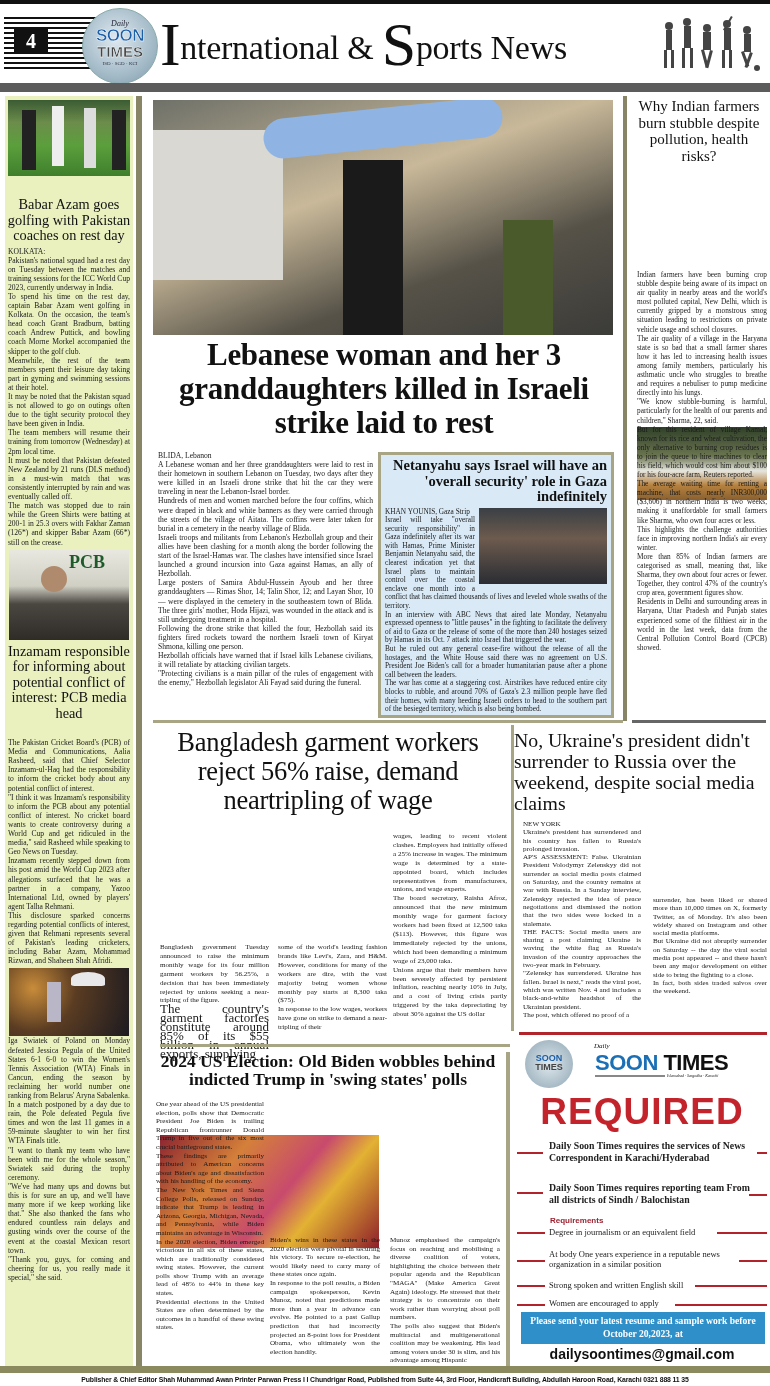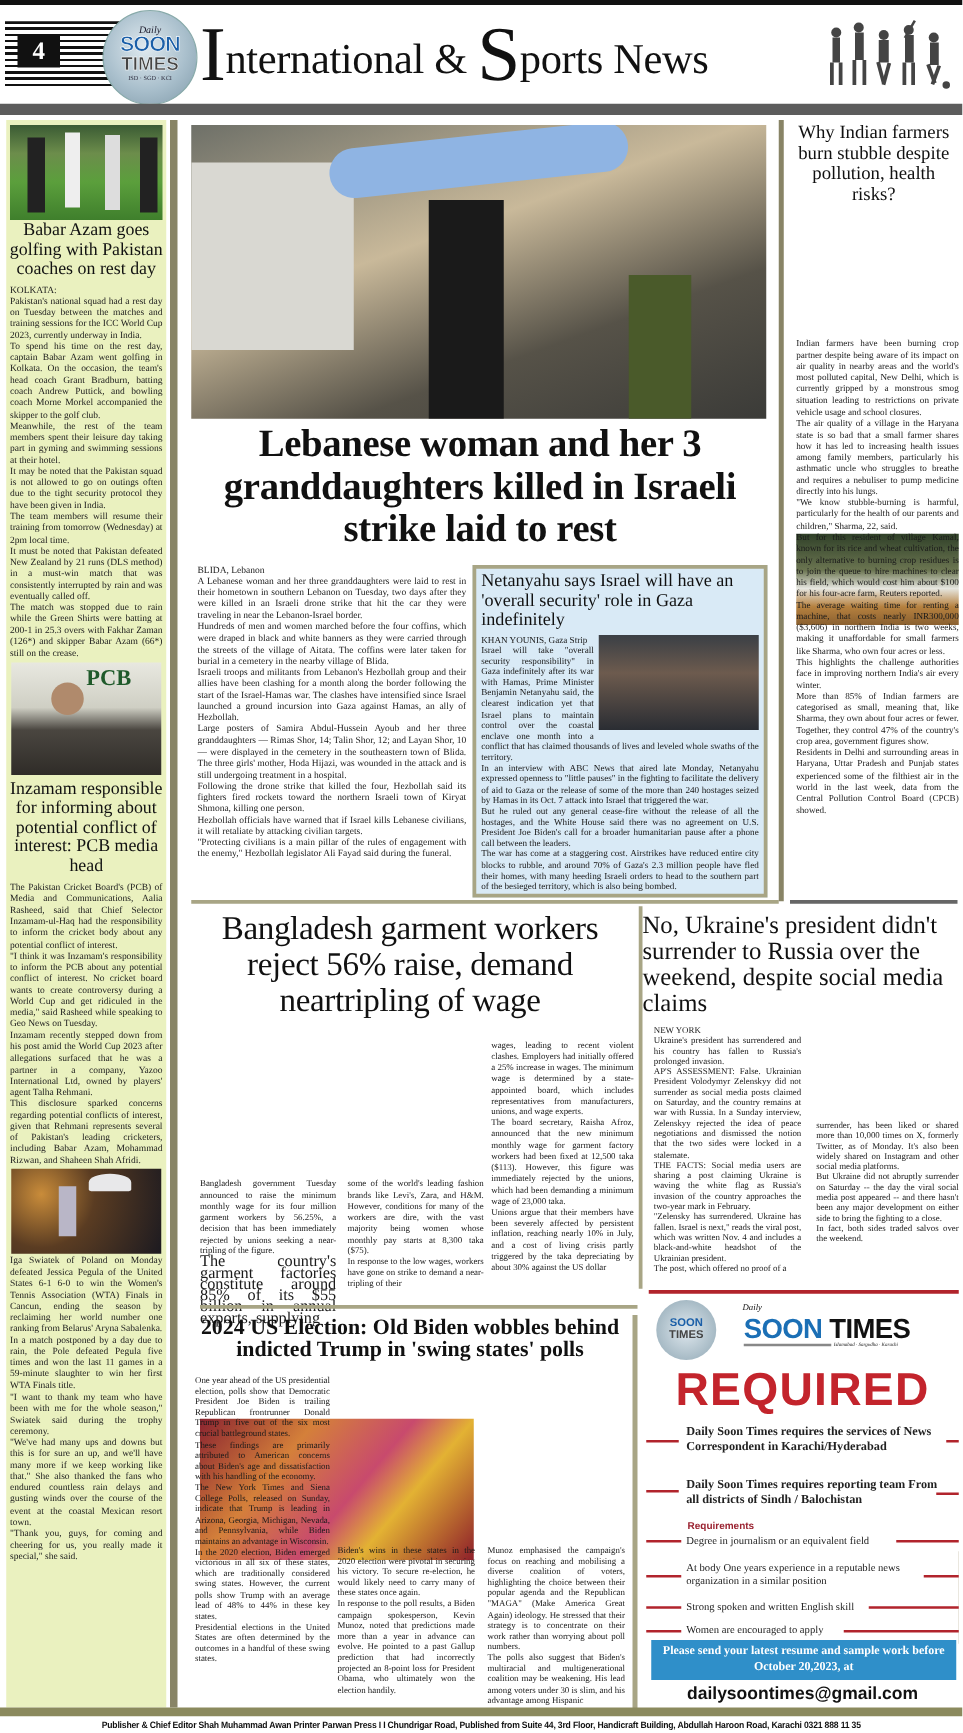--- a/index.html
+++ b/index.html
@@ -30,21 +30,21 @@
 #left-shade{left:136px;top:96px;width:6px;height:1270px;background:#888466}
 #right-shade{left:623px;top:96px;width:4px;height:625px;background:#888466}
 .img{background:#777;position:relative;overflow:hidden}
 
 .lhead{font-size:14.3px;line-height:15.5px;text-align:center;font-family:"Liberation Serif",serif}
 
 #hero-img{left:153px;top:100px;width:460px;height:235px;background:linear-gradient(160deg,#6e7068,#c9b99a 40%,#565248 70%,#3b3b38)}
 #hero-head{left:153px;top:338px;width:462px;font-weight:bold;font-size:31px;line-height:34px;text-align:center;letter-spacing:-.3px}
 #leb-body{left:158px;top:451px;width:215px}
 #netan-box{left:378px;top:452px;width:236px;height:266px;background:#d9eaf6;border:3px solid #a8a585;padding:3px 4px}
-#netan-head{font-weight:normal;font-size:14.5px;line-height:15.5px;text-align:left}
+#netan-head{font-weight:bold;font-size:14.5px;line-height:15.5px;text-align:right}
 #netan-img{float:right;width:128px;height:76px;margin:3px 0 2px 4px;background:linear-gradient(180deg,#3a3f45 0,#6d5b4e 40%,#2a2d33 100%)}
 #leb-rule{left:153px;top:720px;width:470px;height:3px;background:#a8a585}
 
 #farmer-head{left:632px;top:98px;width:134px;font-size:15px;line-height:16.5px;text-align:center}
 #farmer-img{left:637px;top:192px;width:130px;height:73px;background:linear-gradient(180deg,#2f4028 0,#6b7551 40%,#e6e6df 60%,#b6813f 80%,#8a6030 100%)}
 #farmer-body{left:637px;top:270px;width:130px}
 #farmer-rule{left:632px;top:720px;width:134px;height:3px;background:#666}
 
 #bd-head{left:153px;top:728px;width:350px;font-size:26.5px;line-height:29px;text-align:center;letter-spacing:-.3px}
 #bd-img{left:160px;top:827px;width:219px;height:113px;background:linear-gradient(130deg,#8b2430,#d4803a 30%,#c84a6d 55%,#e3b233 70%,#8e1f2a 100%)}
@@ -125,36 +125,36 @@
 </svg>
 <div class="abs" id="hdr-rule"></div>
 
 <div class="abs greencol" id="left-col">
   <div class="img" style="margin:4px 3px 0;width:122px;height:76px;background:linear-gradient(180deg,#3b5b34 0,#6c8d4b 30%,#5b9f3c 60%,#3f7f2c 100%)">
     <div style="position:absolute;left:14px;top:10px;width:14px;height:60px;background:#222"></div>
     <div style="position:absolute;left:44px;top:6px;width:12px;height:60px;background:#eee"></div>
     <div style="position:absolute;left:76px;top:8px;width:12px;height:60px;background:#ddd"></div>
     <div style="position:absolute;left:104px;top:10px;width:14px;height:60px;background:#222"></div>
   </div>
-  <div class="lhead" style="margin:1px 2px 3px">Babar Azam goes golfing with Pakistan coaches on rest day</div>
+  <div class="lhead" style="margin:21px 2px 3px">Babar Azam goes golfing with Pakistan coaches on rest day</div>
   <div style="padding:0 3px">
     <p class="t dateline">KOLKATA:</p>
     <p class="t">Pakistan's national squad had a rest day on Tuesday between the matches and training sessions for the ICC World Cup 2023, currently underway in India.</p>
     <p class="t">To spend his time on the rest day, captain Babar Azam went golfing in Kolkata. On the occasion, the team's head coach Grant Bradburn, batting coach Andrew Puttick, and bowling coach Morne Morkel accompanied the skipper to the golf club.</p>
     <p class="t">Meanwhile, the rest of the team members spent their leisure day taking part in gyming and swimming sessions at their hotel.</p>
     <p class="t">It may be noted that the Pakistan squad is not allowed to go on outings often due to the tight security protocol they have been given in India.</p>
     <p class="t">The team members will resume their training from tomorrow (Wednesday) at 2pm local time.</p>
     <p class="t">It must be noted that Pakistan defeated New Zealand by 21 runs (DLS method) in a must-win match that was consistently interrupted by rain and was eventually called off.</p>
     <p class="t">The match was stopped due to rain while the Green Shirts were batting at 200-1 in 25.3 overs with Fakhar Zaman (126*) and skipper Babar Azam (66*) still on the crease.</p>
   </div>
   <div class="img" style="margin:3px 4px 0;width:120px;height:90px;background:linear-gradient(180deg,#e8e8e0 0,#cfcfc4 40%,#4a4640 60%,#2f2c28 100%)">
     <div style="position:absolute;left:60px;top:2px;font-size:18px;color:#1f5a2a;font-weight:bold">PCB</div>
     <div style="position:absolute;left:32px;top:16px;width:26px;height:26px;border-radius:50%;background:#b08a6c"></div>
   </div>
-  <div class="lhead" style="margin:4px 2px 4px">Inzamam responsible for informing about potential conflict of interest: PCB media head</div>
+  <div class="lhead" style="margin:4px 2px 17px">Inzamam responsible for informing about potential conflict of interest: PCB media head</div>
   <div style="padding:0 3px">
     <p class="t">The Pakistan Cricket Board's (PCB) of Media and Communications, Aalia Rasheed, said that Chief Selector Inzamam-ul-Haq had the responsibility to inform the cricket body about any potential conflict of interest.</p>
     <p class="t">"I think it was Inzamam's responsibility to inform the PCB about any potential conflict of interest. No cricket board wants to create controversy during a World Cup and get ridiculed in the media," said Rasheed while speaking to Geo News on Tuesday.</p>
     <p class="t">Inzamam recently stepped down from his post amid the World Cup 2023 after allegations surfaced that he was a partner in a company, Yazoo International Ltd, owned by players' agent Talha Rehmani.</p>
     <p class="t">This disclosure sparked concerns regarding potential conflicts of interest, given that Rehmani represents several of Pakistan's leading cricketers, including Babar Azam, Mohammad Rizwan, and Shaheen Shah Afridi.</p>
   </div>
   <div class="img" style="margin:3px 4px 0;width:120px;height:68px;background:radial-gradient(circle at 20% 30%,#c98c3a 0,#5a3c22 40%,#1c1a20 100%)">
     <div style="position:absolute;left:62px;top:4px;width:34px;height:14px;border-radius:50% 50% 10% 10%;background:#e8e8ea"></div>
     <div style="position:absolute;left:38px;top:14px;width:14px;height:40px;background:#b9b6c7"></div>
   </div>
@@ -193,21 +193,21 @@
   <p class="t" style="font-size:7.3px;line-height:8.6px">In an interview with ABC News that aired late Monday, Netanyahu expressed openness to "little pauses" in the fighting to facilitate the delivery of aid to Gaza or the release of some of the more than 240 hostages seized by Hamas in its Oct. 7 attack into Israel that triggered the war.</p>
   <p class="t" style="font-size:7.3px;line-height:8.6px">But he ruled out any general cease-fire without the release of all the hostages, and the White House said there was no agreement on U.S. President Joe Biden's call for a broader humanitarian pause after a phone call between the leaders.</p>
   <p class="t" style="font-size:7.3px;line-height:8.6px">The war has come at a staggering cost. Airstrikes have reduced entire city blocks to rubble, and around 70% of Gaza's 2.3 million people have fled their homes, with many heeding Israeli orders to head to the southern part of the besieged territory, which is also being bombed.</p>
 </div>
 <div class="abs" id="leb-rule"></div>
 <div class="abs" id="right-shade"></div>
 
 <div class="abs" id="farmer-head">Why Indian farmers burn stubble despite pollution, health risks?</div>
 <div class="abs img" id="farmer-img"></div>
 <div class="abs" id="farmer-body">
-  <p class="t" style="font-size:7.3px;line-height:9.1px">Indian farmers have been burning crop partner despite being aware of its impact on air quality in nearby areas and the world's most polluted capital, New Delhi, which is currently gripped by a monstrous smog situation leading to restrictions on private vehicle usage and school closures.</p>
+  <p class="t" style="font-size:7.3px;line-height:9.1px">Indian farmers have been burning crop stubble despite being aware of its impact on air quality in nearby areas and the world's most polluted capital, New Delhi, which is currently gripped by a monstrous smog situation leading to restrictions on private vehicle usage and school closures.</p>
   <p class="t" style="font-size:7.3px;line-height:9.1px">The air quality of a village in the Haryana state is so bad that a small farmer shares how it has led to increasing health issues among family members, particularly his asthmatic uncle who struggles to breathe and requires a nebuliser to pump medicine directly into his lungs.</p>
   <p class="t" style="font-size:7.3px;line-height:9.1px">"We know stubble-burning is harmful, particularly for the health of our parents and children," Sharma, 22, said.</p>
   <p class="t" style="font-size:7.3px;line-height:9.1px">But for this resident of village Kamal, known for its rice and wheat cultivation, the only alternative to burning crop residues is to join the queue to hire machines to clear his field, which would cost him about $100 for his four-acre farm, Reuters reported.</p>
   <p class="t" style="font-size:7.3px;line-height:9.1px">The average waiting time for renting a machine, that costs nearly INR300,000 ($3,606) in northern India is two weeks, making it unaffordable for small farmers like Sharma, who own four acres or less.</p>
   <p class="t" style="font-size:7.3px;line-height:9.1px">This highlights the challenge authorities face in improving northern India's air every winter.</p>
   <p class="t" style="font-size:7.3px;line-height:9.1px">More than 85% of Indian farmers are categorised as small, meaning that, like Sharma, they own about four acres or fewer. Together, they control 47% of the country's crop area, government figures show.</p>
   <p class="t" style="font-size:7.3px;line-height:9.1px">Residents in Delhi and surrounding areas in Haryana, Uttar Pradesh and Punjab states experienced some of the filthiest air in the world in the last week, data from the Central Pollution Control Board (CPCB) showed.</p>
 </div>
 <div class="abs" id="farmer-rule"></div>
 

